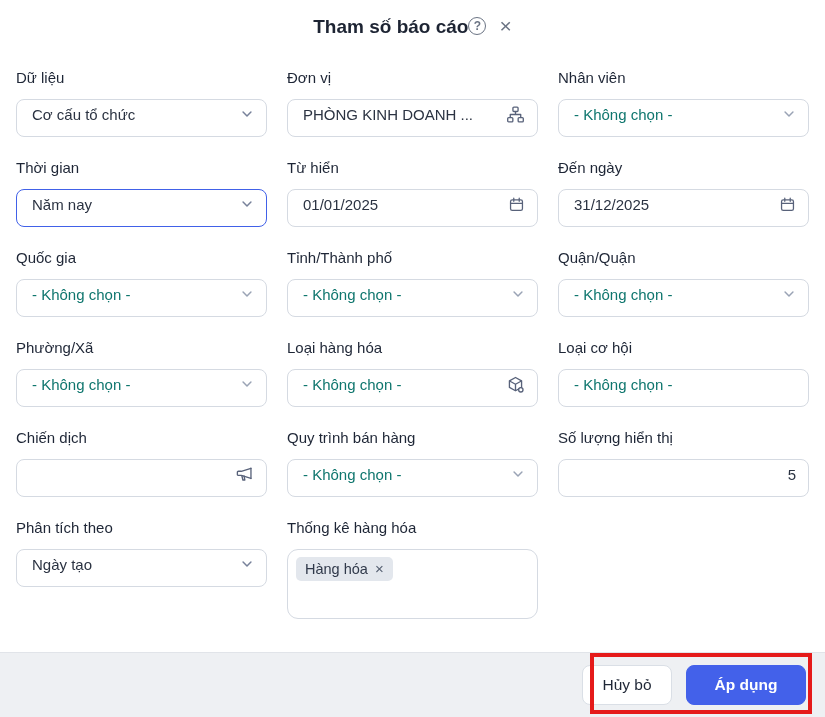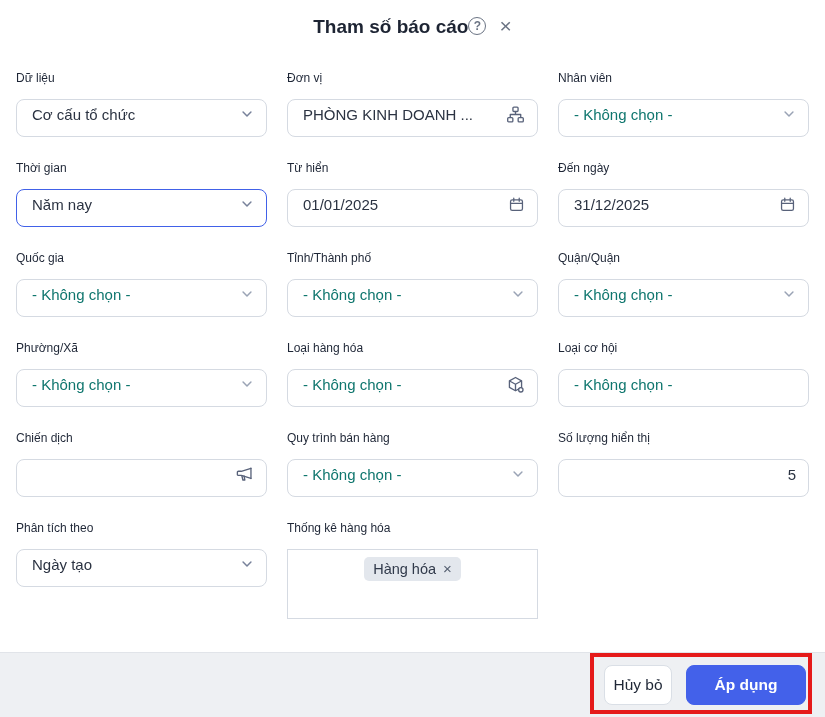--- a/index.html
+++ b/index.html
@@ -18,53 +18,53 @@
     display:flex;align-items:center;justify-content:center;
     font-size:12px;font-weight:700;color:#6b7484;cursor:pointer;box-sizing:border-box;
   }
   .close-x{font-size:21px;line-height:18px;color:#6b7484;cursor:pointer;font-weight:400;}
   
   .form{
     display:grid;grid-template-columns:251px 251px 251px;
     column-gap:20px;row-gap:21px;padding:0 16px;margin-top:28px;
   }
   .cell{display:flex;flex-direction:column;}
-  .flabel{font-size:12px;color:#1e2636;line-height:20px;margin-bottom:11px;}
+  .flabel{font-size:15px;color:#1e2636;line-height:20px;margin-bottom:11px;}
   .fbox{
     height:38px;box-sizing:border-box;border:1px solid #d5dae2;border-radius:8px;
     background:#fff;display:flex;align-items:center;justify-content:space-between;
     padding:0 12px 8px 15px;font-size:15px;color:#2b3342;cursor:pointer;
   }
   .fbox.focused{border:1.5px solid #4161e8;}
   .fbox .fval{white-space:nowrap;overflow:hidden;text-overflow:ellipsis;}
   .fbox .placeholder{color:#0f766e;}
   .fbox.num{justify-content:flex-end;cursor:text;}
   .icon{flex:0 0 auto;display:flex;align-items:center;margin-left:8px;}
   
   .multibox{
-    height:70px;box-sizing:border-box;border:1px solid #d5dae2;border-radius:0;
-    background:#fff;padding:7px 8px;cursor:text;text-align:center;
+    height:70px;box-sizing:border-box;border:1px solid #d5dae2;border-radius:11px;
+    background:#fff;padding:7px 8px;cursor:text;
   }
   .tag{
     display:inline-flex;align-items:center;gap:7px;background:#e3e7ed;border-radius:5px;
     padding:4px 9px;font-size:14.5px;color:#30394a;
   }
   .tag-x{color:#545e70;font-size:15px;cursor:pointer;line-height:14px;}
   
   .footer{
     position:absolute;left:0;right:0;bottom:0;height:65px;background:#eef0f3;
     border-top:1px solid #e1e4e9;display:flex;align-items:center;justify-content:flex-end;
     gap:14px;padding-right:19px;box-sizing:border-box;
   }
   .btn{
     height:40px;border-radius:8px;font-size:15.5px;display:flex;align-items:center;
     justify-content:center;cursor:pointer;box-sizing:border-box;
     font-family:"Liberation Sans","DejaVu Sans",sans-serif;
   }
-  .btn-cancel{width:68px;background:#ffffff;border:1px solid #dadfe6;color:#1f2736;font-weight:500;}
+  .btn-cancel{width:90px;background:#ffffff;border:1px solid #dadfe6;color:#1f2736;font-weight:500;}
   .btn-apply{width:120px;background:#4361ea;border:1px solid #4361ea;color:#ffffff;font-weight:700;text-align:right;}
   
   .annotation{
     position:absolute;left:590px;top:653px;width:222px;height:61px;box-sizing:border-box;
     border:4px solid #e51a1a;pointer-events:none;
   }
   svg{display:block;}
 </style>
 </head>
 <body>

